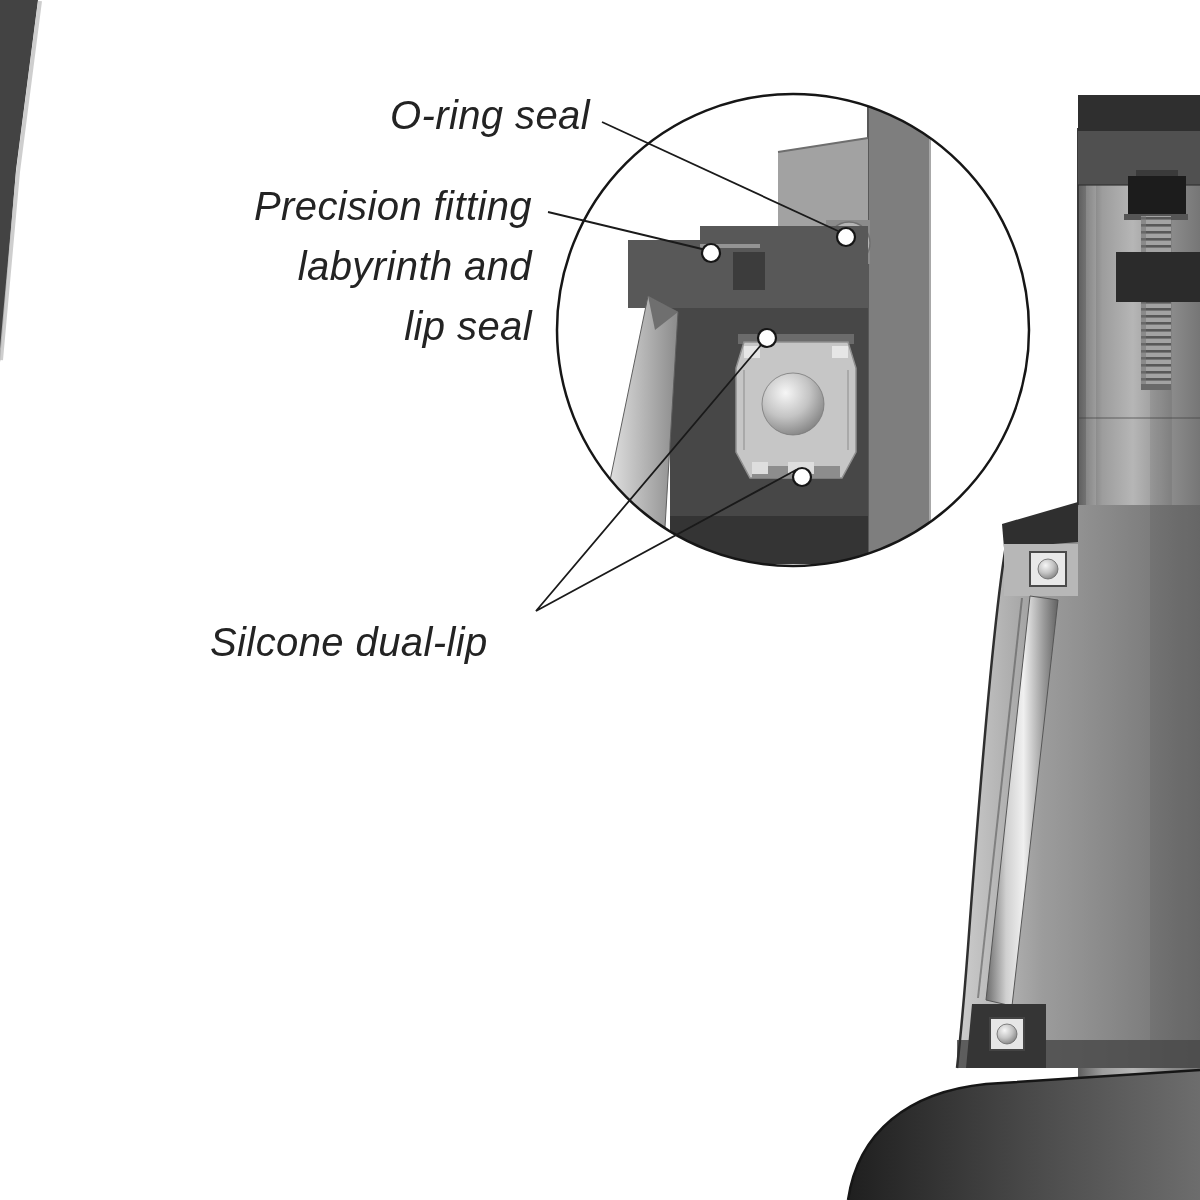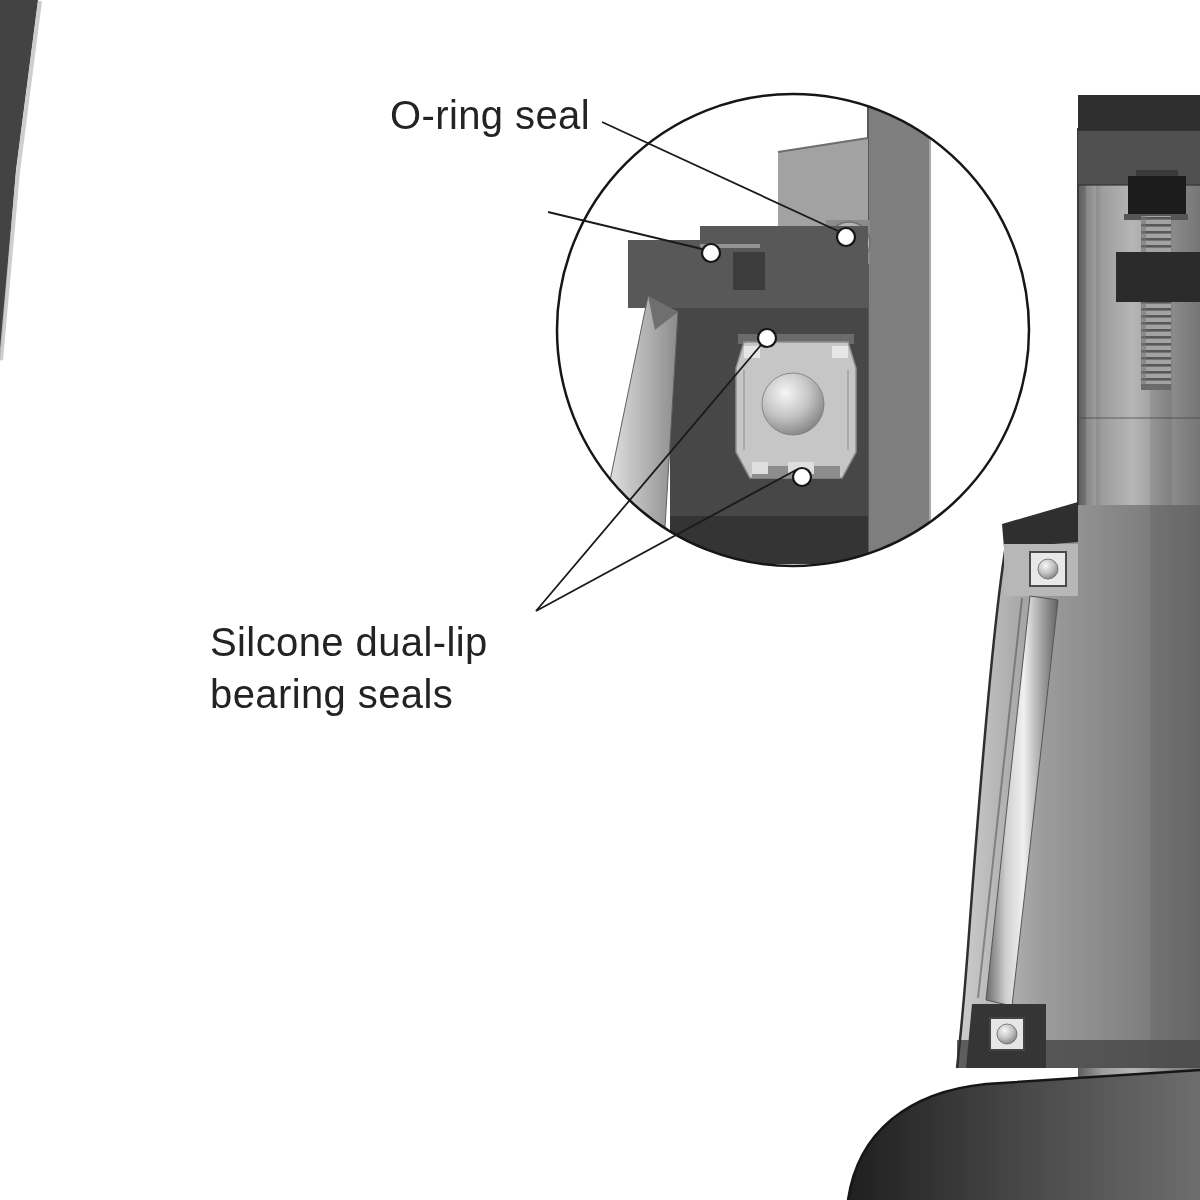--- a/index.html
+++ b/index.html
@@ -1,18 +1,18 @@
 <!DOCTYPE html>
 <html><head>
 <meta charset="utf-8">
 <style>
   html,body{margin:0;padding:0;background:#ffffff;}
   #stage{
     position:relative;width:1200px;height:1200px;background:#ffffff;
-    overflow:hidden;font-family:"Liberation Sans",sans-serif;
+    overflow:hidden;font-family:"Liberation Sans",sans-serif;font-style:italic;
   }
   #stage svg{position:absolute;left:0;top:0;}
   .label{
     position:absolute;color:#232323;font-size:40px;letter-spacing:.4px;
     white-space:nowrap;
   }
   .label .line{display:block;}
   #label-oring{top:91px;right:610px;line-height:48px;}
   #label-precision{top:176px;right:668px;line-height:60px;text-align:right;}
   #label-silicone{top:616px;left:210px;line-height:52px;text-align:left;}
@@ -181,19 +181,23 @@
   <circle cx="846" cy="237" r="9" fill="#ffffff" stroke="#161616" stroke-width="2.2"></circle>
   <circle cx="711" cy="253" r="9" fill="#ffffff" stroke="#161616" stroke-width="2.2"></circle>
   <circle cx="767" cy="338" r="9" fill="#ffffff" stroke="#161616" stroke-width="2.2"></circle>
   <circle cx="802" cy="477" r="9" fill="#ffffff" stroke="#161616" stroke-width="2.2"></circle>
 </svg>
 
 <div class="label" id="label-oring">
   <span class="line">O-ring seal</span>
 </div>
 
+<div class="label" id="label-precision">
+  <span class="line">Precision fitting</span>
+  <span class="line">labyrinth and</span>
+  <span class="line">lip seal</span>
+</div>
 
 <div class="label" id="label-silicone">
   <span class="line">Silcone dual-lip</span>
-  <span class="line">bearing seals</span>
 </div>
 
 </div>
 
 </body></html>

